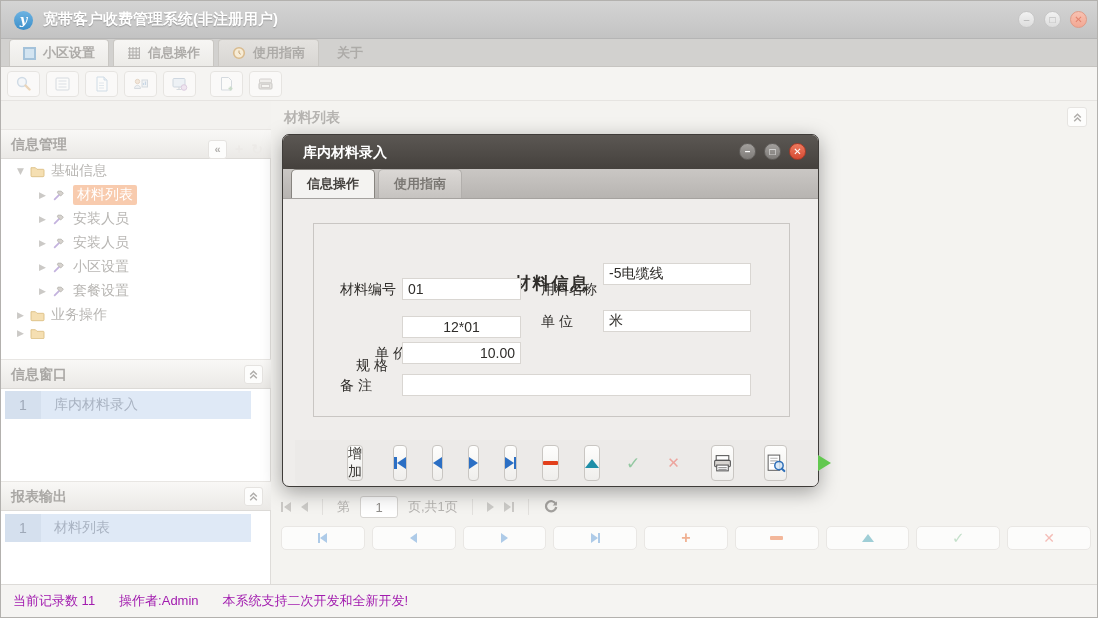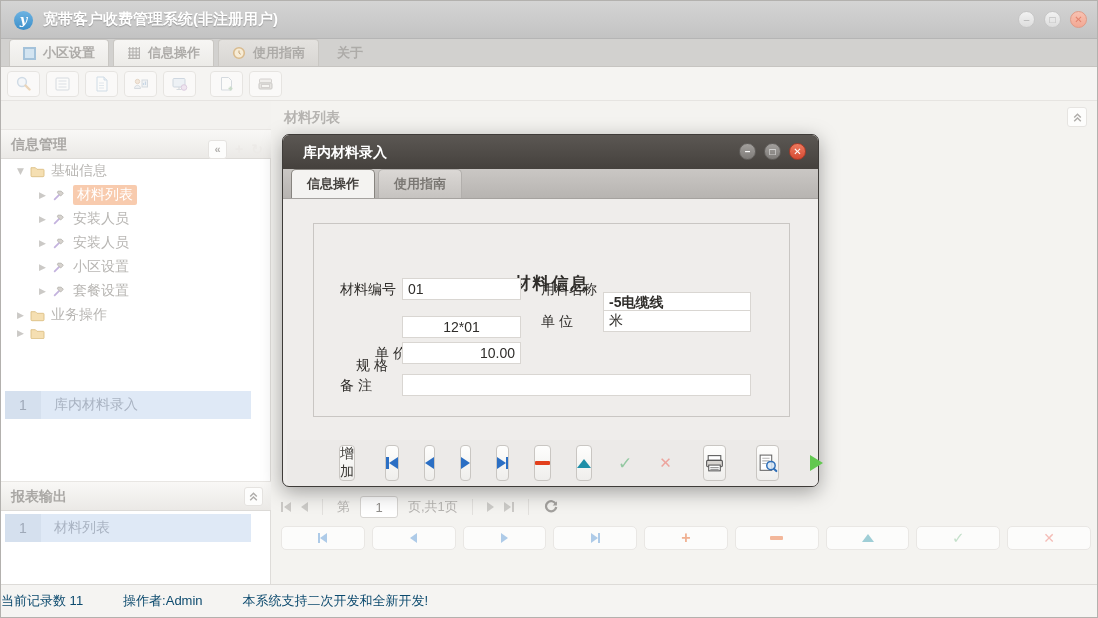--- a/index.html
+++ b/index.html
@@ -89,22 +89,22 @@
   .f-tri-r { width:0;height:0;border-top:5px solid transparent;border-bottom:5px solid transparent;border-left:7px solid #aecbe8; }
   .f-bar { width:2px; height:10px; background:#aecbe8; }
   .f-plus { color:#f0b091; font-size:16px; font-weight:bold; line-height:1; }
   .f-minus { width:13px; height:4px; background:#f3b79a; border-radius:1px; }
   .f-up { width:0;height:0;border-left:6px solid transparent;border-right:6px solid transparent;border-bottom:8px solid #9fced6; }
   .f-check { color:#c4e0ca; font-size:15px; font-weight:bold; }
   .f-x { color:#f4bdb7; font-size:14px; font-weight:bold; }
 
   
   .statusbar { position:absolute; left:0; right:0; bottom:0; height:33px; background:#f5f4f2;
-    border-top:1px solid #dddbd8; display:flex; align-items:center; gap:40px; 
-    color:#0c4a6e; font-size:13px; }
+    border-top:1px solid #dddbd8; display:flex; align-items:center; gap:24px; padding-left:12px;
+    color:#a21caf; font-size:13px; }
 
   
   .dialog { position:absolute; left:281px; top:133px; width:537px; height:353px; border-radius:7px;
     background:#efedeb; border:1px solid #3f3c39; box-shadow:0 5px 20px rgba(0,0,0,.35); }
   .dlg-title { position:absolute; left:0; top:0; right:0; height:34px; border-radius:6px 6px 0 0;
     background:linear-gradient(#5b5753,#44403d); background:linear-gradient(#5b5753,#45413d);
     color:#fff; font-size:14px; font-weight:bold; line-height:34px; padding-left:20px; }
   .dlg-ctrls { position:absolute; right:12px; top:8px; display:flex; gap:8px; }
   .d-circle { width:17px; height:17px; border-radius:50%; display:flex; align-items:center; justify-content:center;
     font-size:10px; line-height:1; color:#fff; }
@@ -116,21 +116,21 @@
     border-radius:5px 5px 0 0; margin-right:3px; }
   .d-tab.active { background:#f4f3f1; border:1px solid #87847f; border-bottom:none; color:#44413e; margin-left:8px; }
   .d-tab.idle { background:linear-gradient(#dbd8d5,#c6c3c0); border:1px solid #b2afac; border-bottom:none; color:#7b7874; }
   .dlg-body { position:absolute; left:0; top:64px; right:0; bottom:46px; background:#efedeb; }
   .fieldset { position:absolute; left:30px; top:24px; width:477px; height:194px; border:1px solid #c9c6c3; }
   .fs-title { position:absolute; left:0; right:0; top:12px; text-align:center; font-size:17px; font-weight:bold;
     color:#2f2d2a; letter-spacing:2px;margin-top:36px; }
   .f-label { position:absolute; color:#2f2d2a; font-size:14px; height:22px; line-height:22px; white-space:pre; }
   .f-input { position:absolute; height:22px; border:1px solid #d9d6d2; background:#fff; font-size:14px;
     font-family:inherit; color:#2f2d2a; padding:0 5px; }
-  .dlg-footer { position:absolute; left:4px; bottom:0; right:0; height:46px; background:#eceae8;
+  .dlg-footer { position:absolute; left:12px; bottom:0; right:0; height:46px; background:#eceae8;
     border-radius:0 0 6px 6px; display:flex; align-items:center; padding-left:52px;gap:24px; }
   .d-btn { height:36px; border:1px solid #c9c6c2; border-radius:4px; background:linear-gradient(#fefefd,#efeeec);
     display:flex; align-items:center; justify-content:center; margin-right:1px; }
   .d-btn.txt { width:51px; font-size:14px; color:#3a3834; }
   .d-btn.sq { width:32px; }
   .d-btn.flat { border-color:transparent; background:transparent; }
   .d-btn.gap { margin-left:5px; }
   .b-tri-l { width:0;height:0;border-top:6px solid transparent;border-bottom:6px solid transparent;border-right:9px solid #2b6fc4; }
   .b-tri-r { width:0;height:0;border-top:6px solid transparent;border-bottom:6px solid transparent;border-left:9px solid #2b6fc4; }
   .b-bar { width:2.5px; height:12px; background:#2b6fc4; }
@@ -315,20 +315,30 @@
       <div class="trow root partial-row">
         <span class="arrow">▶</span>
         <span class="t-ic">
           <svg width="15" height="13" viewBox="0 0 15 12">
               <path d="M1 2.2h4.4L7 3.8h6.2a.8.8 0 0 1 .8.8v5.6a1 1 0 0 1-1 1H2a1 1 0 0 1-1-1z" fill="#f5dfb2" stroke="#ddc084" stroke-width=".9"></path>
             </svg>
         </span>
       </div>
     </div>
 
+    <div class="panel-hd" style="top:230px;">
+      <span>信息窗口</span>
+      <span class="hd-btns">
+        <span class="mini-btn">
+          <svg width="11" height="11" viewBox="0 0 10 10">
+              <path d="M2 5 L5 2 L8 5 M2 8.5 L5 5.5 L8 8.5" fill="none" stroke="#aeaca9" stroke-width="1.3"></path>
+            </svg>
+        </span>
+      </span>
+    </div>
     <div class="list-row" style="top:262px;">
       <span class="list-num">1</span>
       <span class="list-lbl">库内材料录入</span>
     </div>
 
     <div class="panel-hd" style="top:352px;">
       <span>报表输出</span>
       <span class="hd-btns">
         <span class="mini-btn">
           <svg width="11" height="11" viewBox="0 0 10 10">
@@ -438,21 +448,21 @@
         <span>使用指南</span>
       </div>
     </div>
     <div class="dlg-body">
       <div class="fieldset">
         <div class="fs-title">材料信息</div>
 
         <span class="f-label" style="left:26px; top:54px;">材料编号</span>
         <input class="f-input" style="left: 88px; top: 54px; width: 119px;" value="01">
         <span class="f-label" style="left:227px; top:54px;">用料名称</span>
-        <input class="f-input" style="left: 289px; top: 68px; width: 148px; font-weight: bold;" value="-5电缆线">
+        <input class="f-input" style="left: 289px; top: 39px; width: 148px;" value="-5电缆线">
 
         <span class="f-label" style="left:42px; top:86px;margin-top:44px;">规 格</span>
         <input class="f-input" style="left: 88px; top: 92px; width: 119px; text-align: center;" value="12*01">
         <span class="f-label" style="left:227px; top:86px;">单 位</span>
         <input class="f-input" style="left: 289px; top: 86px; width: 148px;" value="米">
 
         <span class="f-label" style="left:26px; top:118px;margin-left:35px;">单 价</span>
         <input class="f-input" style="left: 88px; top: 118px; width: 119px; text-align: right;" value="10.00">
 
         <span class="f-label" style="left:26px; top:150px;">备 注</span>

